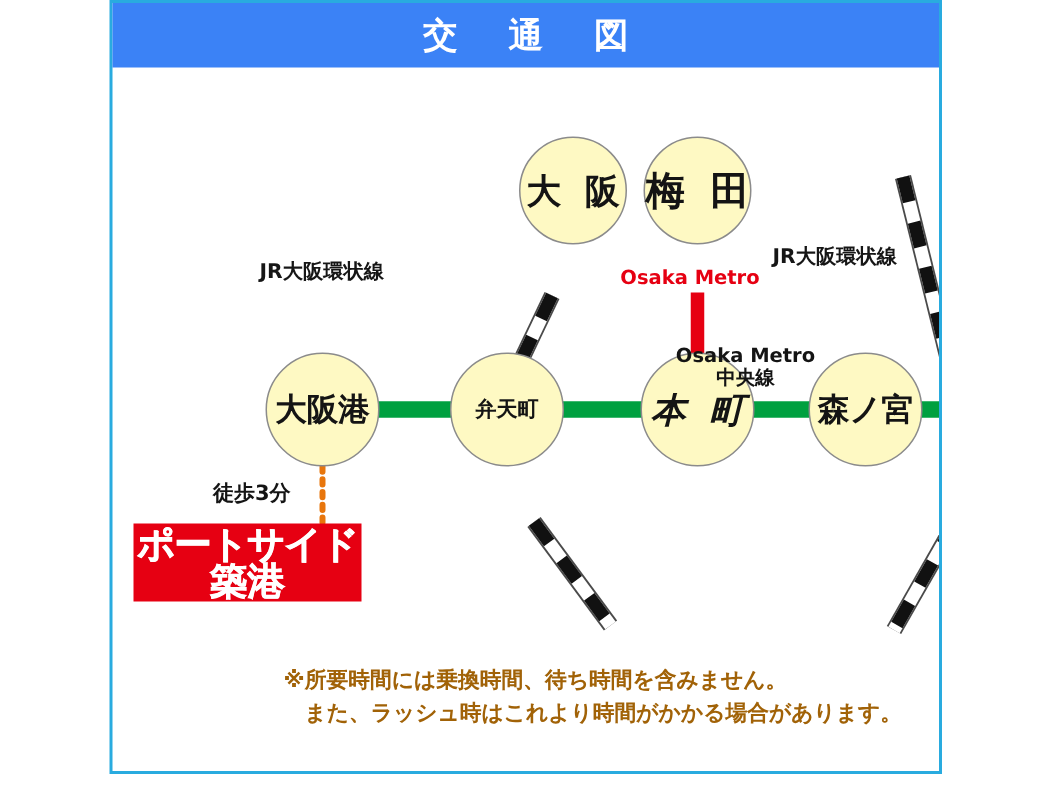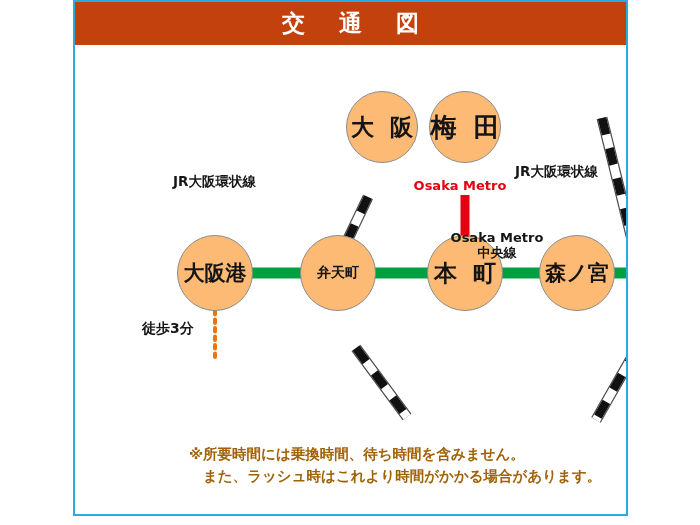--- a/index.html
+++ b/index.html
@@ -13,38 +13,38 @@
 
   
   .panel{
     position:absolute;left:73px;top:0px;width:555px;height:516px;
     border:2px solid #29ABDF;
     box-sizing:border-box;
     background:#ffffff;
   }
   .panel-header{
     position:absolute;left:0;top:0;width:100%;height:43px;
-    background:#c2410c;
+    background:#3b82f6;
     display:flex;align-items:center;justify-content:center;
   }
   .panel-title{
     color:#ffffff;font-size:23px;font-weight:bold;
     letter-spacing:13px;text-indent:13px;
     font-family:"DejaVu Sans","Liberation Sans",sans-serif;
   }
 
   
   .canvas{position:absolute;left:0;top:43px;width:551px;height:469px;}
   .layer{position:absolute;left:0;top:0;width:551px;height:469px;}
 
   
   .station{
     position:absolute;
     border-radius:50%;
-    background:#fdba74;
+    background:#fef9c3;
     border:1.4px solid #8b8b8b;
     display:flex;align-items:center;justify-content:center;
     box-sizing:border-box;
     z-index:6;
   }
   .station span{
     color:#141414;font-weight:bold;
     font-family:"DejaVu Sans","Liberation Sans",sans-serif;
     white-space:nowrap;
   }
@@ -161,21 +161,21 @@
 
       <div class="station" style="left:102px;top:190px;width:76px;height:76px;">
         <span style="font-size:21px;letter-spacing:0px;">大阪港</span>
       </div>
 
       <div class="station" style="left:225px;top:190px;width:76px;height:76px;">
         <span style="font-size:14px;letter-spacing:0px;">弁天町</span>
       </div>
 
       <div class="station" style="left:352px;top:190px;width:76px;height:76px;">
-        <span style="font-size:23px;letter-spacing:4px;text-indent:4px;">本 町</span>
+        <span style="font-size:23px;letter-spacing:4px;text-indent:4px;font-style:italic;">本 町</span>
       </div>
 
       <div class="station" style="left:464px;top:190px;width:76px;height:76px;">
         <span style="font-size:21px;letter-spacing:0px;">森ノ宮</span>
       </div>
 
       <div class="lbl lbl-jr" style="left:98px;top:129px;">JR大阪環状線</div>
 
       <div class="lbl lbl-jr" style="left:440px;top:119px;">JR大阪環状線</div>
 
@@ -183,20 +183,24 @@
         <div>Osaka Metro</div>
       </div>
 
       <div class="lbl lbl-grn" style="left:362px;top:186px;width:120px;">
         <div>Osaka Metro</div>
         <div>中央線</div>
       </div>
 
       <div class="walk-note" style="left:67px;top:275px;">徒歩3分</div>
 
+      <div class="dest" style="left:14px;top:304px;width:152px;height:52px;">
+        <div class="l1">ポートサイド</div>
+        <div class="l2">築港</div>
+      </div>
 
       <div class="footnote" style="left:114px;top:398px;">
         <span class="fn1">※所要時間には乗換時間、待ち時間を含みません。</span>
         <span class="fn2">また、ラッシュ時はこれより時間がかかる場合があります。</span>
       </div>
 
     </div>
   </div>
 </div>
 

